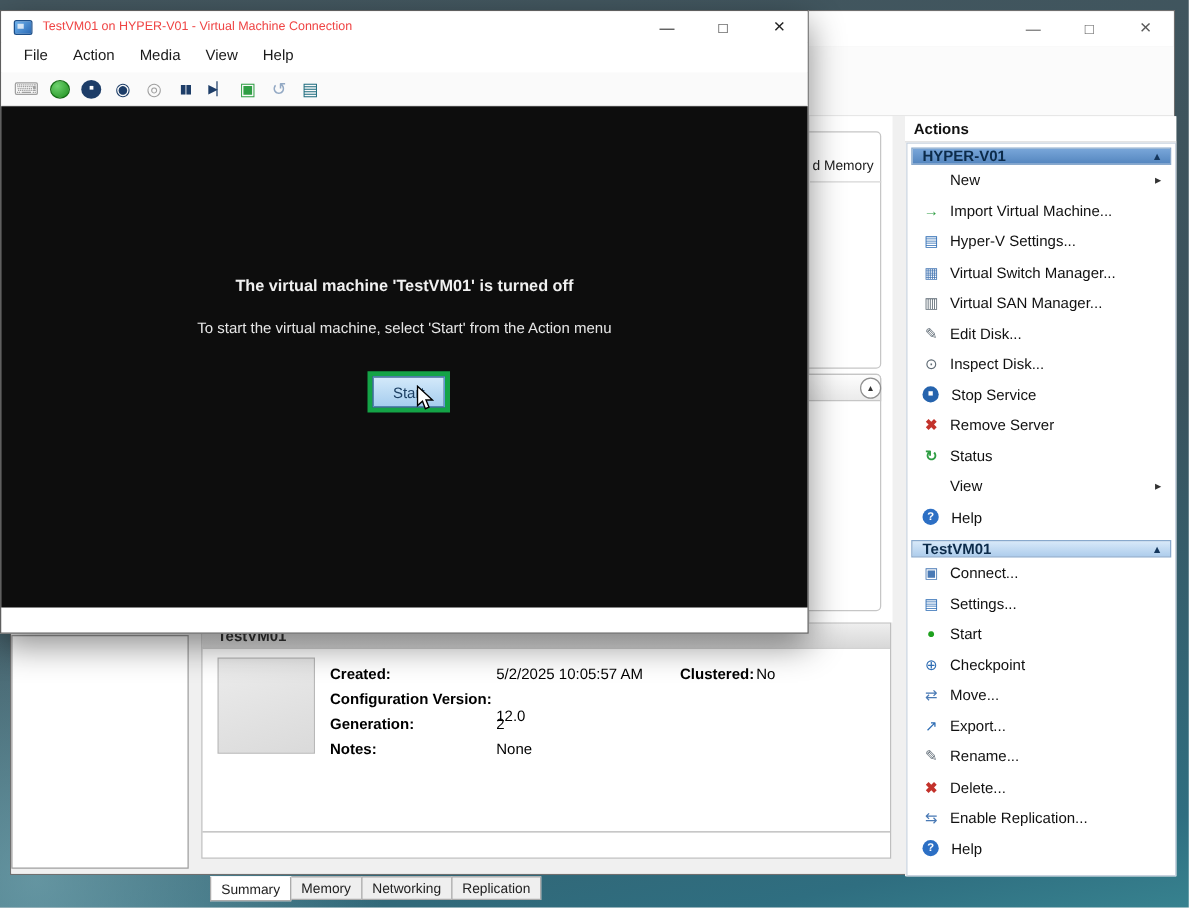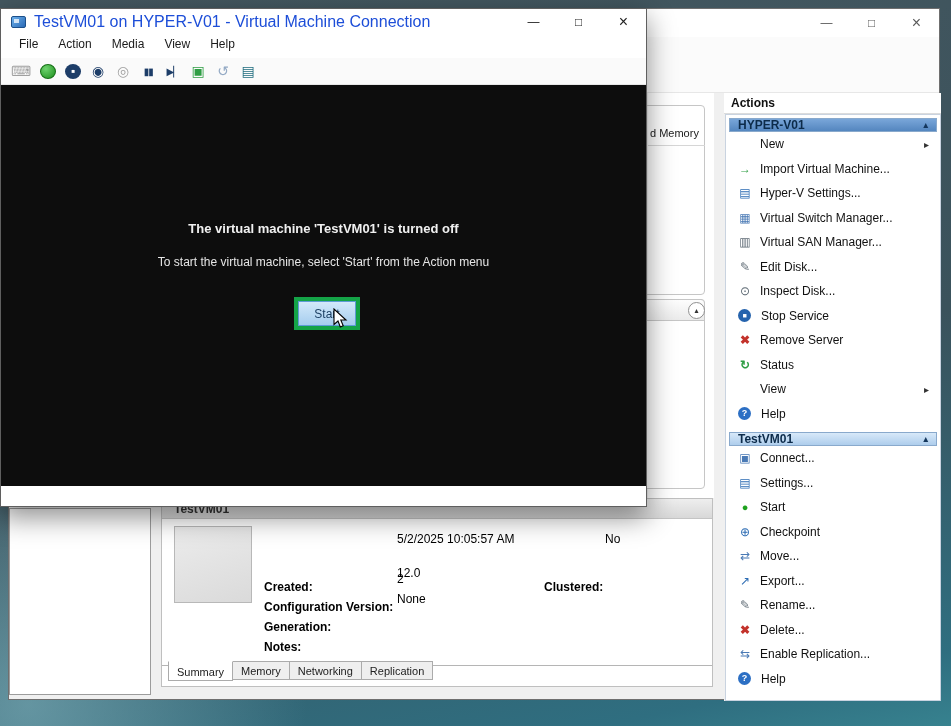--- a/index.html
+++ b/index.html
@@ -27,24 +27,24 @@
   .ckpt-collapse{position:absolute;left:40px;top:209px;width:17px;height:17px;border:1px solid #8f8f8f;border-radius:50%;background:#fff;
     display:flex;align-items:center;justify-content:center;font-size:8px;color:#333;}
 
   
   .tree-panel{position:absolute;left:0;top:471px;width:142px;height:187px;background:#fff;border:1px solid #9c9c9c;}
   .details{position:absolute;left:152px;top:461px;width:552px;height:189px;background:#fff;border:1px solid #bfbfbf;}
   .details-hdr{height:20px;background:linear-gradient(#eeeeee,#d8d8d8);border-bottom:1px solid #c4c4c4;
     font-size:12px;font-weight:bold;color:#333;padding:3px 0 0 12px;}
   .thumb{position:absolute;left:12px;top:27px;width:78px;height:77px;background:linear-gradient(160deg,#ececec,#dadada);border:1px solid #b8b8b8;}
   .frow{position:absolute;font-size:12px;color:#000;white-space:nowrap;}
-  .flabel{font-weight:bold;margin-top:48px;}
+  .flabel{font-weight:bold;}
   .tabline{position:absolute;left:0;right:0;top:166px;border-top:1px solid #b5b5b5;}
   .tabs{position:absolute;left:6px;top:162px;display:flex;align-items:flex-start;}
-  .tab{font-size:11px;color:#222;padding:3px 8px 2px 8px;border:1px solid #ababab;background:#efefef;margin-right:-1px;}
+  .tab{font-size:11px;color:#222;padding:3px 8px 2px 8px;border:1px solid #ababab;background:#efefef;margin-right:-1px;margin-top:40px;}
   .tab.active{background:#fff;border-top-color:#fff;padding-top:4px;position:relative;z-index:2;}
 
   
   .actions{position:absolute;left:715px;top:56px;width:217px;height:608px;background:#f0f0f0;}
   .actions-title{height:21px;background:#fff;font-size:12px;font-weight:bold;color:#111;padding:3px 0 0 7px;border-bottom:1px solid #dcdcdc;}
   .actions-body{position:absolute;left:1px;right:0;top:21px;bottom:0;background:#fff;border:1px solid #c9d3e0;padding:3px;overflow:hidden;}
   .ahdr{height:14px;display:flex;align-items:center;padding:0 8px;font-size:12px;font-weight:bold;color:#0c2b4a;border:1px solid #89a9cc;}
   .ahdr.h1{background:linear-gradient(#79a6d9,#5486bf);}
   .ahdr.h2{background:linear-gradient(#d8e9f9,#aecdec);margin-top:6px;}
   .ahdr .sp{flex:1;}
@@ -62,21 +62,21 @@
   .ic-badge{width:13px;height:13px;margin:0 10px 0 1px;border-radius:50%;color:#fff;line-height:13px;text-align:center;}
   .ic-stopsvc{background:#2563ad;font-size:7px;}
   .ic-help{background:#2c6fc4;font-size:9px;font-weight:bold;}
 
   
   .vmwin{position:absolute;left:0;top:8px;width:647px;height:499px;background:#fff;border:1px solid #5f5f5f;
     box-shadow:0 10px 26px rgba(0,0,0,.45);z-index:10;}
   .vm-titlebar{position:absolute;left:0;top:0;right:0;height:25px;background:#fff;display:flex;align-items:center;}
   .vm-app-icon{width:15px;height:12px;margin-left:10px;background:linear-gradient(135deg,#6db1ec,#2a69b5);border:1px solid #1c4f8a;border-radius:2px;position:relative;flex:none;}
   .vm-app-icon::after{content:"";position:absolute;left:2px;top:2px;width:5px;height:4px;background:rgba(255,255,255,.75);}
-  .vm-title{font-size:16px;color:#1d4ed8;margin-left:8px;flex:1;white-space:nowrap;overflow:hidden;}
+  .vm-title{font-size:10px;color:#ef4444;margin-left:8px;flex:1;white-space:nowrap;overflow:hidden;}
   .vm-controls{display:flex;height:100%;}
   .vm-controls .wc{color:#222;}
   .vm-menubar{position:absolute;left:0;top:25px;right:0;height:24px;background:#fff;display:flex;align-items:flex-start;padding-left:8px;}
   .menu-item{font-size:12px;color:#1a1a1a;padding:3px 10px;}
   .vm-toolbar{position:absolute;left:0;top:49px;right:0;height:27px;background:#fafafa;border-bottom:1px solid #e6e6e6;
     display:flex;align-items:center;padding-left:10px;gap:9px;}
   .tbi{min-width:16px;height:18px;display:flex;align-items:center;justify-content:center;font-size:14px;}
   .tbi.small{font-size:10px;letter-spacing:-1px;}
   .circle-green{width:15px;height:15px;border-radius:50%;background:radial-gradient(circle at 35% 30%,#6fd36f,#1d8f1d);border:1px solid #156f15;}
   .circle-navy{width:15px;height:15px;border-radius:50%;background:#1d3d68;color:#fff;font-size:6px;display:flex;align-items:center;justify-content:center;}

